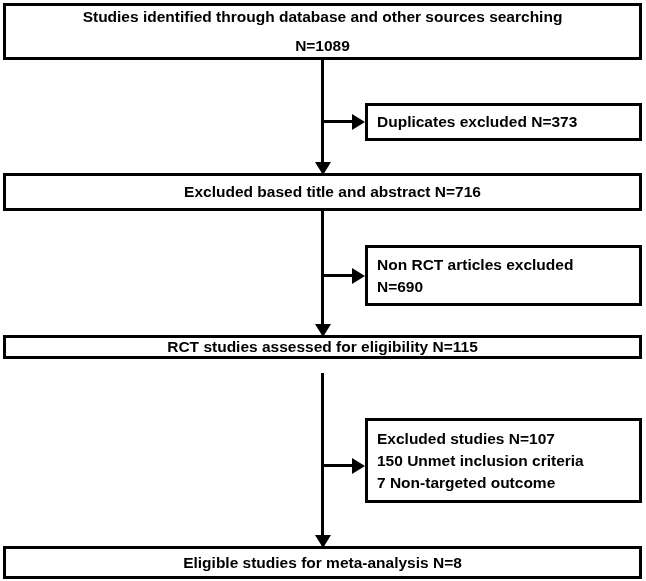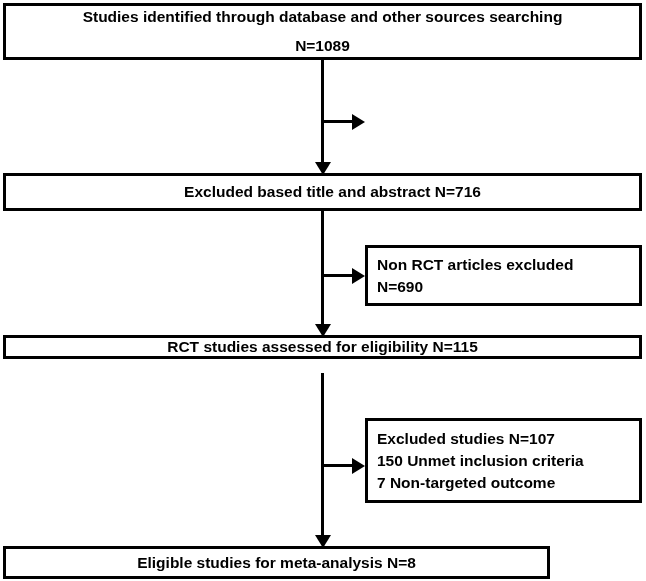--- a/index.html
+++ b/index.html
@@ -39,21 +39,21 @@
     text-align: left;
     padding-left: 9px;
   }
   .node .line {
     white-space: nowrap;
   }
   
   #node-identified { left: 3px;  top: 3px;   width: 639px; height: 57px; }
   #node-title-abstract { left: 3px; top: 173px; width: 639px; height: 38px; padding-left: 20px; }
   #node-eligibility { left: 3px; top: 335px; width: 639px; height: 24px; }
-  #node-eligible-final { left: 3px; top: 546px; width: 547px; height: 33px; }
+  #node-eligible-final { left: 3px; top: 546px; width: 639px; height: 33px; }
   
   #node-duplicates { left: 365px; top: 103px; width: 277px; height: 38px; }
   #node-nonrct { left: 365px; top: 245px; width: 277px; height: 61px; }
   #node-excluded-studies { left: 365px; top: 418px; width: 277px; height: 85px; justify-content: center; }
 
   
   .vline {
     position: absolute;
     width: 3px;
     background: #000000;
@@ -102,20 +102,23 @@
   <div class="node center" id="node-identified">
     <span class="line">Studies identified through database and other sources searching</span>
     <span class="line">N=1089</span>
   </div>
 
   <div class="vline" id="spine-1"></div>
   <div class="hline" id="branch-1"></div>
   <div class="arrow-right" id="arrowhead-1"></div>
   <div class="arrow-down" id="arrowhead-down-1"></div>
 
+  <div class="node left" id="node-duplicates">
+    <span class="line">Duplicates excluded N=373</span>
+  </div>
 
   <div class="node center" id="node-title-abstract">
     <span class="line">Excluded based title and abstract N=716</span>
   </div>
 
   <div class="vline" id="spine-2"></div>
   <div class="hline" id="branch-2"></div>
   <div class="arrow-right" id="arrowhead-2"></div>
   <div class="arrow-down" id="arrowhead-down-2"></div>
 

